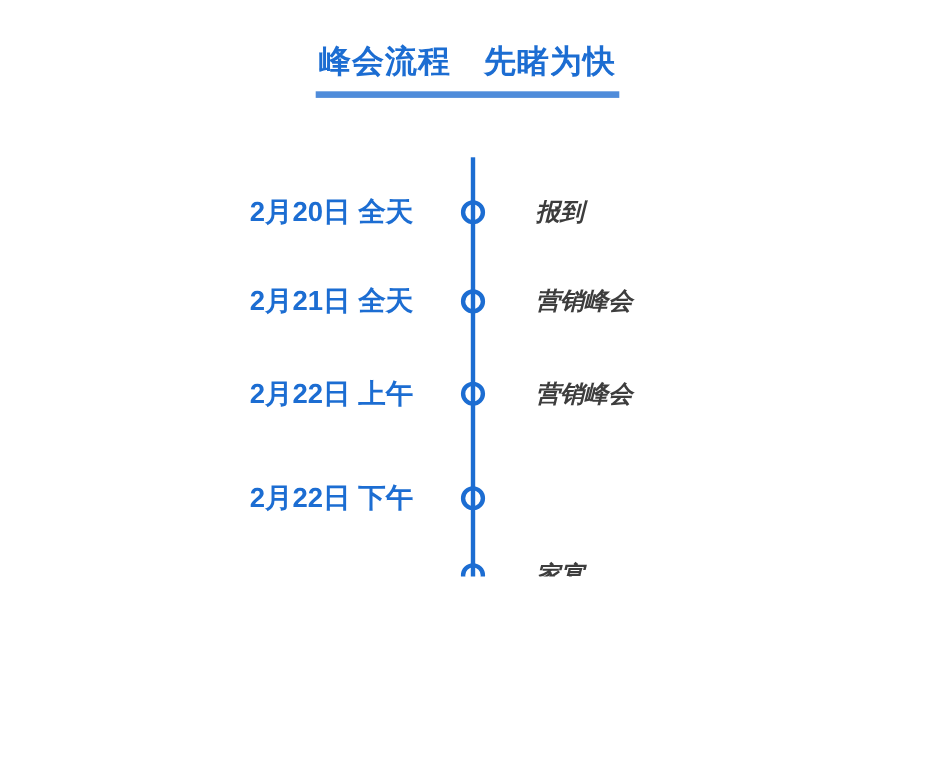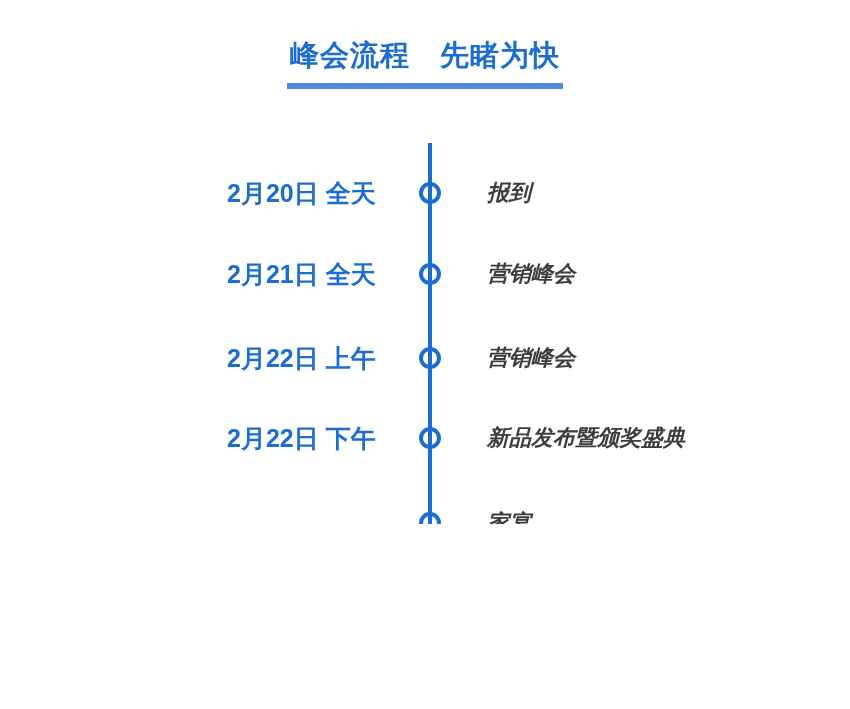--- a/index.html
+++ b/index.html
@@ -78,21 +78,21 @@
     top: 0;
     font-size: 22px;
     font-weight: bold;
     color: var(--event);
     white-space: pre;
     font-style: italic;
   }
   .r1{ top: 173px; }
   .r2{ top: 254px; }
   .r3{ top: 338px; }
-  .r4{ top: 418px; }
+  .r4{ top: 433px; }
   .r5{ top: 503px; }
   .r6{ top: 587px; }
 </style>
 </head>
 <body>
 
 <div class="canvas">
 
   <div class="title-wrap">
     <div class="title">峰会流程　先睹为快</div>
@@ -114,21 +114,20 @@
 
   <div class="row r3">
     <span class="date">2月22日 上午</span>
     <span class="node"></span>
     <span class="event">营销峰会</span>
   </div>
 
   <div class="row r4">
     <span class="date">2月22日 下午</span>
     <span class="node"></span>
-    <span class="event">新品发布暨颁奖盛典</span>
   </div>
 
   <div class="row r5">
     <span class="node"></span>
     <span class="event">家宴</span>
   </div>
 
   <div class="row r6">
     <span class="node"></span>
     <span class="event">返程</span>

